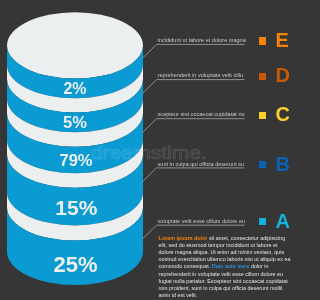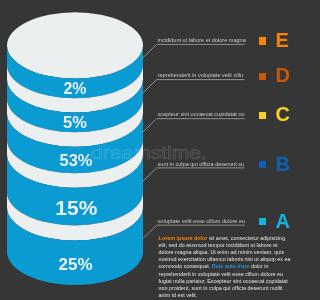--- a/index.html
+++ b/index.html
@@ -46,23 +46,23 @@
       <path d="M 142.2,58.4 L 156.6,44.4 L 244.6,44.4" stroke="#9A9A9A" stroke-width="0.9" fill="none" stroke-linecap="butt"></path>
       <path d="M 142.2,93.6 L 156.6,79.6 L 244.6,79.6" stroke="#9A9A9A" stroke-width="0.9" fill="none" stroke-linecap="butt"></path>
       <path d="M 142.2,132.7 L 156.6,118.7 L 244.6,118.7" stroke="#9A9A9A" stroke-width="0.9" fill="none" stroke-linecap="butt"></path>
       <path d="M 142.2,181.9 L 156.6,167.9 L 244.6,167.9" stroke="#9A9A9A" stroke-width="0.9" fill="none" stroke-linecap="butt"></path>
       <path d="M 142.2,239.2 L 156.6,225.2 L 244.6,225.2" stroke="#9A9A9A" stroke-width="0.9" fill="none" stroke-linecap="butt"></path>
     </svg>
 
   <div id="overlays">
       <div class="pct" style="left:0px;width:150px;top:81px;font-size:16px;line-height:16px">2%</div>
       <div class="pct" style="left:-0.09999999999999432px;width:150px;top:114.2px;font-size:16.5px;line-height:16.5px">5%</div>
-      <div class="pct" style="left:1px;width:150px;top:152px;font-size:16.5px;line-height:16.5px">53%</div>
+      <div class="pct" style="left:1px;width:150px;top:152px;font-size:16.5px;line-height:16.5px">79%</div>
       <div class="pct" style="left:1.2999999999999972px;width:150px;top:199.9px;font-size:21px;line-height:16.5px">15%</div>
-      <div class="pct" style="left:0.5px;width:150px;top:255.5px;font-size:17px;line-height:17px">25%</div>
+      <div class="pct" style="left:0.5px;width:150px;top:255.5px;font-size:22px;line-height:17px">25%</div>
       <div class="rowtext" style="left:157.6px;top:37.1px">incididunt ut labore et dolore magna</div>
       <div class="sq" style="left:259.2px;top:37.4px;width:7.2px;height:7.3px;background:#F98307"></div>
       <div class="ltr" style="left:275.6px;top:30.099999999999998px;font-size:20px;line-height:20px;color:#F98307">E</div>
       <div class="rowtext" style="left:157.6px;top:72.3px">reprehenderit in voluptate velit cillu</div>
       <div class="sq" style="left:259.2px;top:72.6px;width:7.2px;height:7.3px;background:#C85A05"></div>
       <div class="ltr" style="left:275.6px;top:65.3px;font-size:20px;line-height:20px;color:#C85A05">D</div>
       <div class="rowtext" style="left:157.6px;top:111.4px">xcepteur sint occaecat cupidatat no</div>
       <div class="sq" style="left:259.2px;top:111.7px;width:7.2px;height:7.3px;background:#FBCE2D"></div>
       <div class="ltr" style="left:275.6px;top:104.4px;font-size:20px;line-height:20px;color:#FBCE2D">C</div>
       <div class="rowtext" style="left:157.6px;top:160.6px">sunt in culpa qui officia deserunt su</div>

